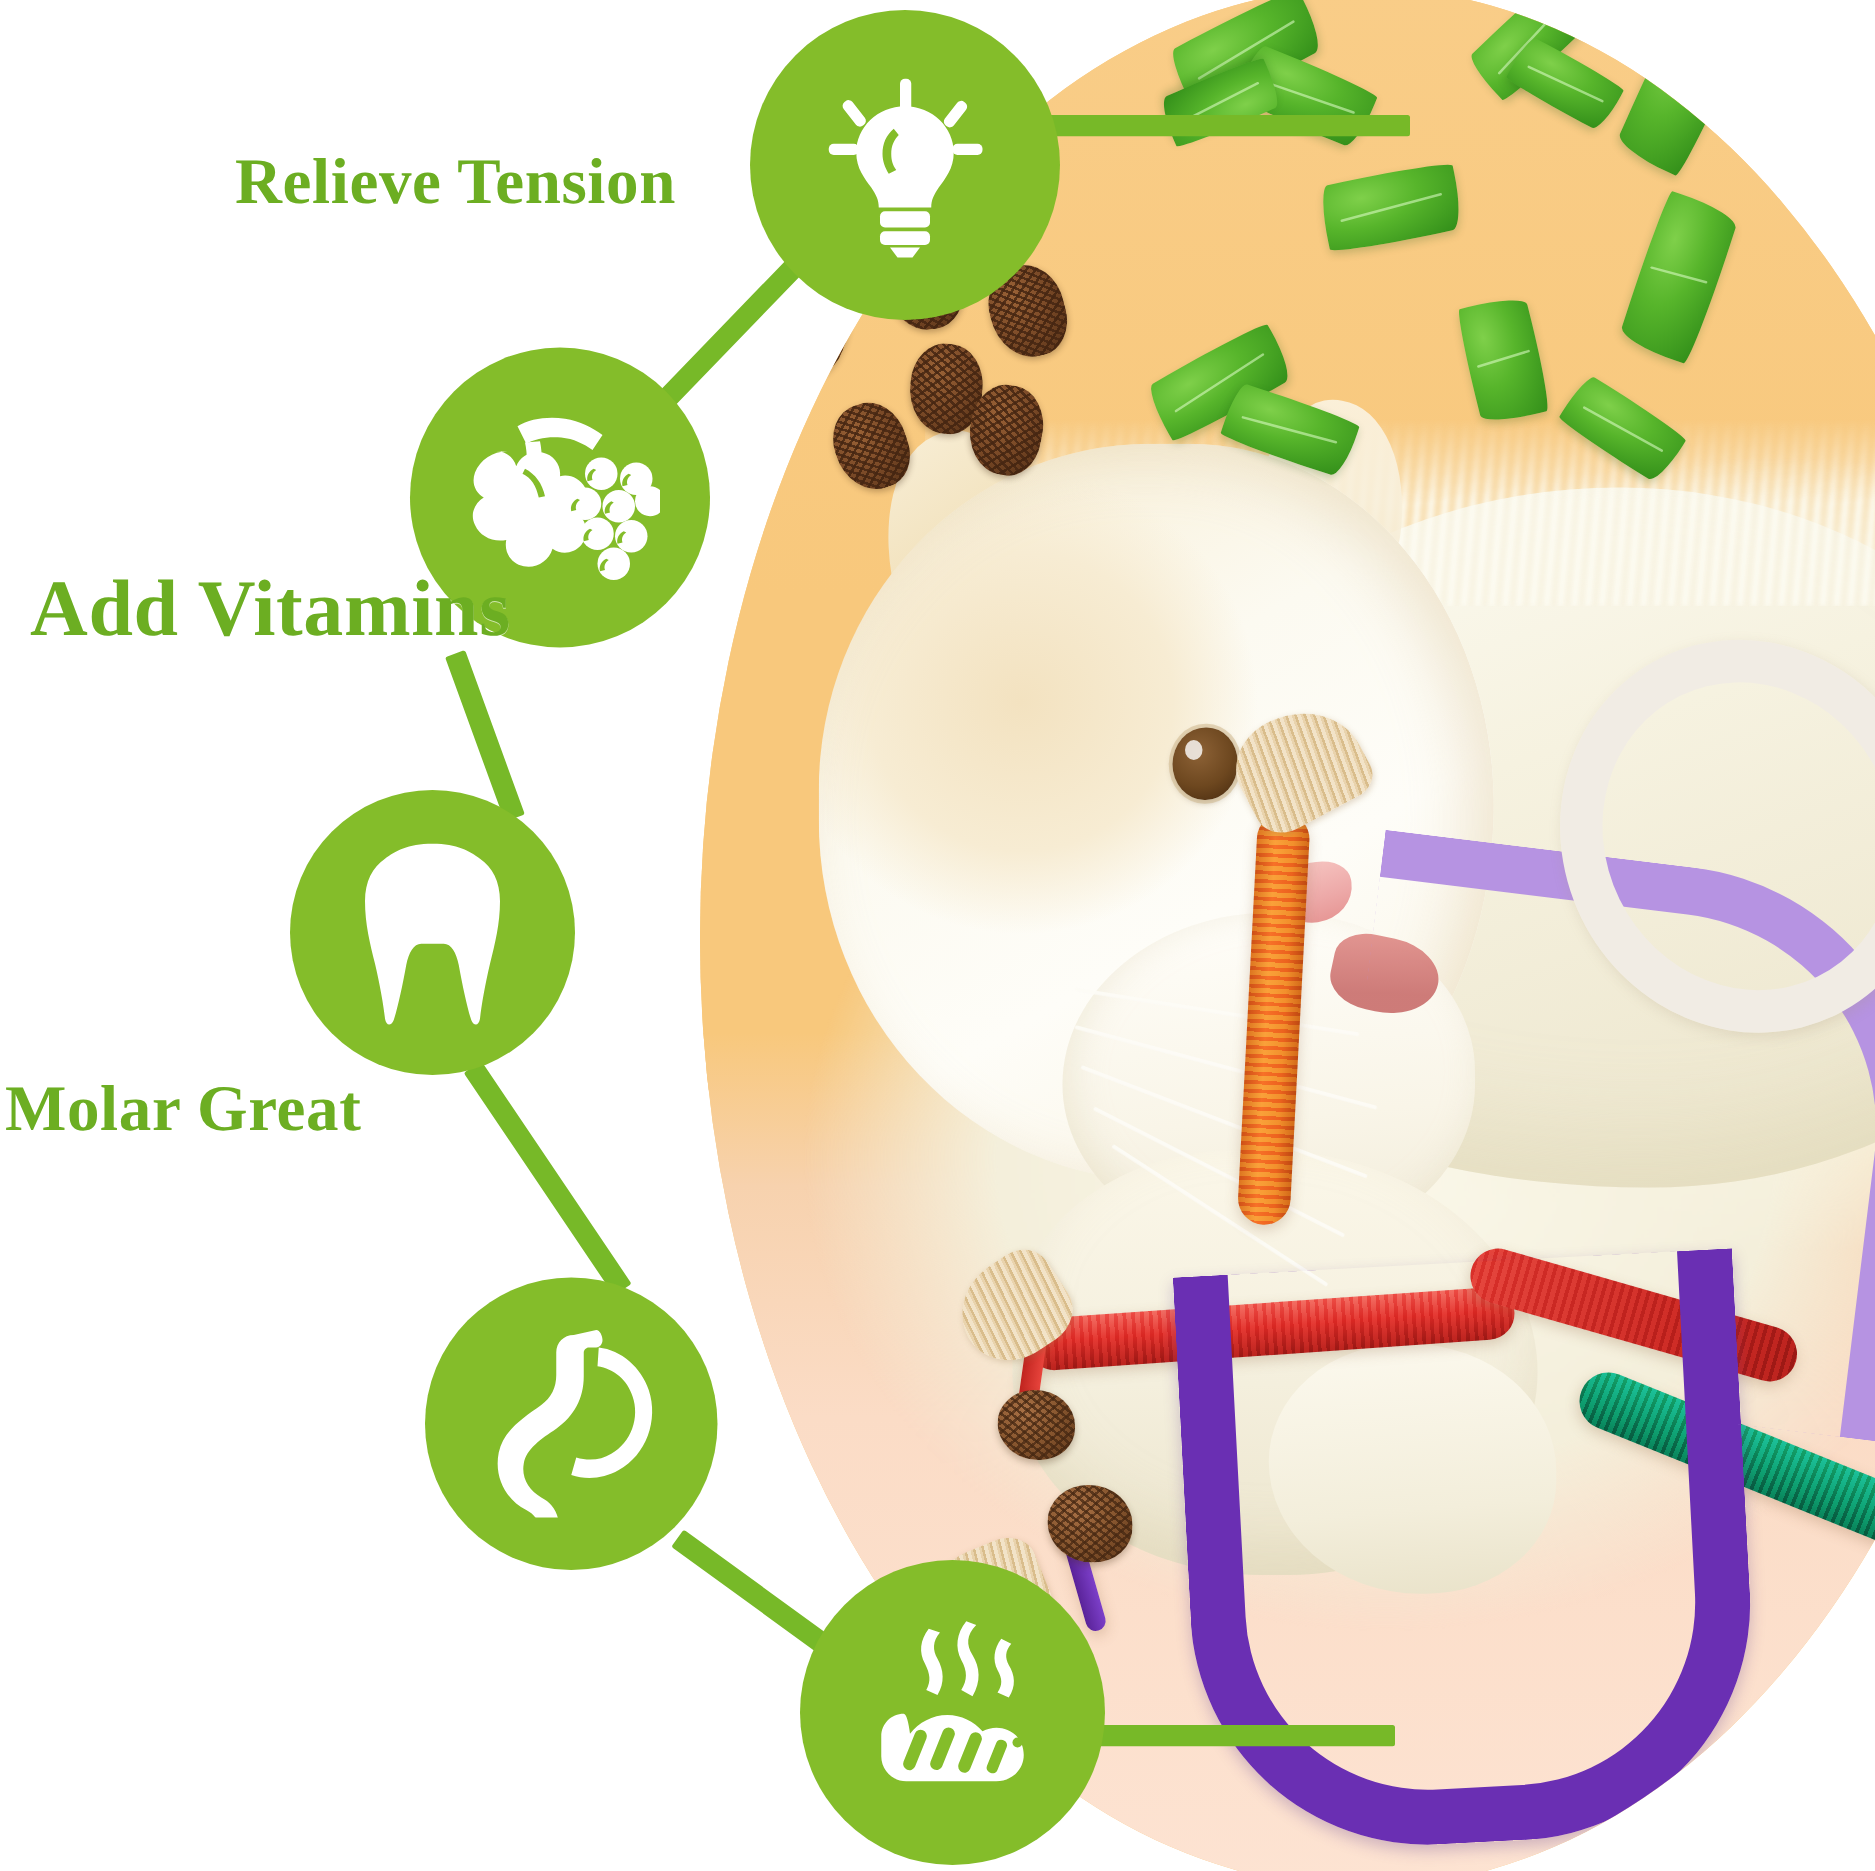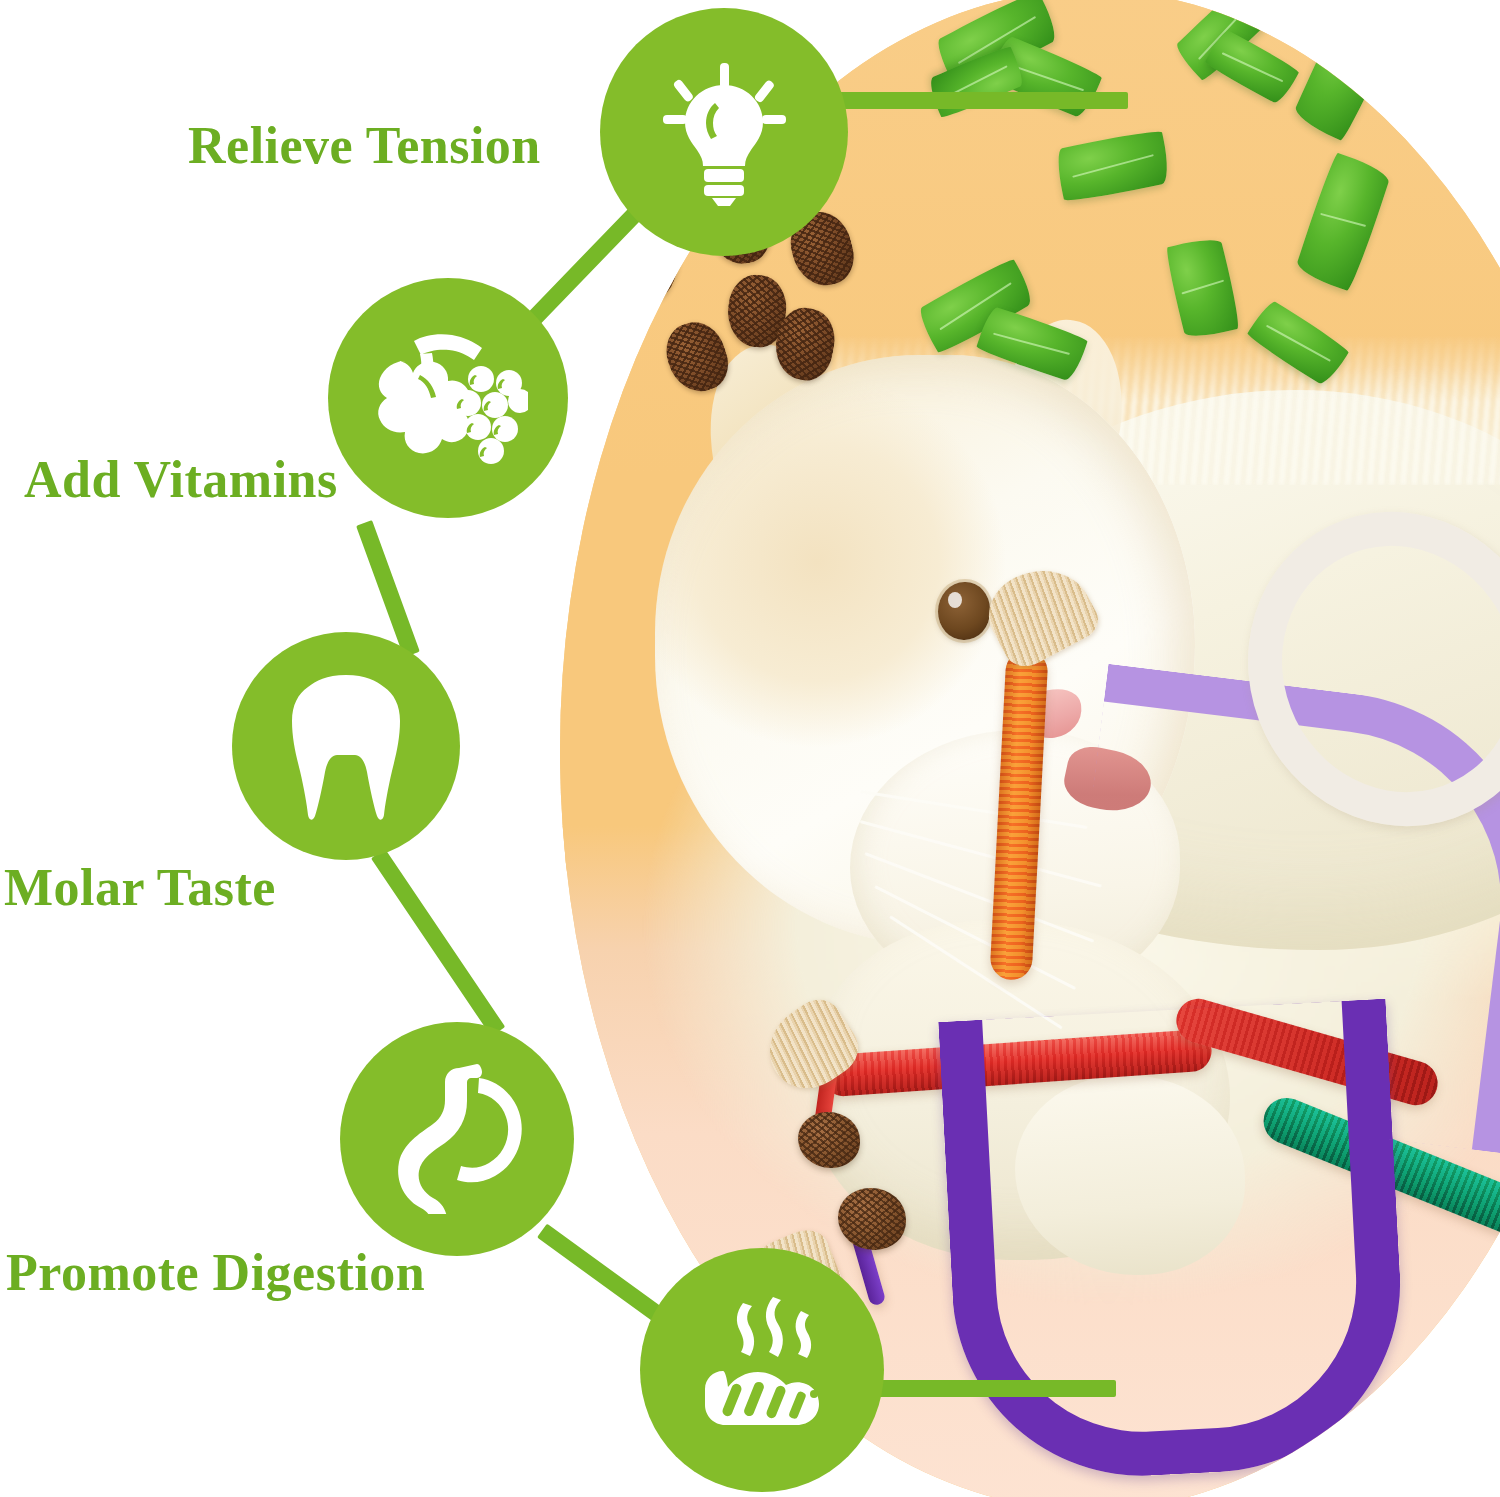--- a/index.html
+++ b/index.html
@@ -315,40 +315,39 @@
           <path d="M94 76c-4 2-6 6-5 10l4-1c-1-3 0-6 3-8z"></path>
           <path d="M121 78c-4 2-6 6-5 10l4-1c-1-3 0-6 3-8z"></path>
           <path d="M104 100c-4 2-6 6-5 10l4-1c-1-3 0-6 3-8z"></path>
           <path d="M131 102c-4 2-6 6-5 10l4-1c-1-3 0-6 3-8z"></path>
           <path d="M117 124c-4 2-6 6-5 10l4-1c-1-3 0-6 3-8z"></path>
           <path d="M52 52c8 4 14 12 16 22l-5 1c-2-9-6-16-13-19z"></path>
         </g>
       </svg>
     </span>
   </div>
-  <div class="feature-label" style="left:24px;top:450px;font-size:52px;">Add Vitamins</div>
+  <div class="feature-label" style="left:24px;top:450px;font-size:64px;">Add Vitamins</div>
 
   <div class="bubble" style="left:232px;top:632px;width:228px;height:228px;">
     <span>
       <svg width="120" height="150" viewBox="0 0 120 150" aria-hidden="true">
         <path fill="#ffffff" d="M60 4C40 4 30 10 22 16 12 23 6 34 6 50c0 18 4 34 8 50 4 17 7 34 8 44 1 6 5 6 7 1 3-9 7-27 10-44 2-10 6-17 12-17h18c6 0 10 7 12 17 3 17 7 35 10 44 2 5 6 5 7-1 1-10 4-27 8-44 4-16 8-32 8-50 0-16-6-27-16-34-8-6-18-12-38-12z"></path>
       </svg>
     </span>
   </div>
-  <div class="feature-label" style="left:4px;top:858px;font-size:52px;">Molar Taste</div>
+  <div class="feature-label" style="left:4px;top:858px;font-size:52px;">Molar Great</div>
 
   <div class="bubble" style="left:340px;top:1022px;width:234px;height:234px;">
     <span>
       <svg width="140" height="150" viewBox="0 0 140 150" aria-hidden="true">
         <path fill="#ffffff" d="M72 4c-8 0-14 6-14 14v18c0 10-4 18-12 24-14 10-30 20-34 38-4 20 6 38 22 46 6 3 10 8 10 14v6c0 5 4 8 8 8s8-3 8-8v-8c0-10-6-18-14-22-10-6-16-16-14-27 2-12 14-20 26-28 14-10 22-24 22-42V18c0-2 2-4 4-4h6c3 0 5-3 5-6s-2-8-5-8z"></path>
         <path fill="#ffffff" d="M92 14c18 2 34 16 40 34 8 24-2 52-24 64-12 7-26 8-38 4l4-14c10 3 20 2 28-3 16-9 23-29 17-46-4-13-15-22-28-24z"></path>
       </svg>
     </span>
   </div>
-  <div class="feature-label" style="left:6px;top:1243px;font-size:52px;">Promote Digestion</div>
 
   <div class="bubble" style="left:640px;top:1248px;width:244px;height:244px;">
     <span>
       <svg width="150" height="150" viewBox="0 0 150 150" aria-hidden="true">
         <g fill="#ffffff">
           <path d="M56 8c-7 9-8 19-3 28 4 8 5 14 1 21l9 4c6-10 5-20 0-29-4-7-4-14 2-21z"></path>
           <path d="M86 2c-8 10-9 21-4 31 5 9 5 16 0 24l9 5c7-12 6-23 0-33-5-8-5-16 3-24z"></path>
           <path d="M114 16c-6 8-7 17-3 25 4 7 4 12 0 18l9 4c6-9 5-18 0-26-3-6-3-11 2-17z"></path>
           <path d="M36 76c-10 0-18 8-18 18v16c0 11 9 20 20 20h72c12 0 22-9 22-21 0-9-5-17-13-20-7-3-14-2-20 1-7-8-17-13-28-13-12 0-23 6-30 15-1-9-3-16-5-16z"></path>
         </g>

